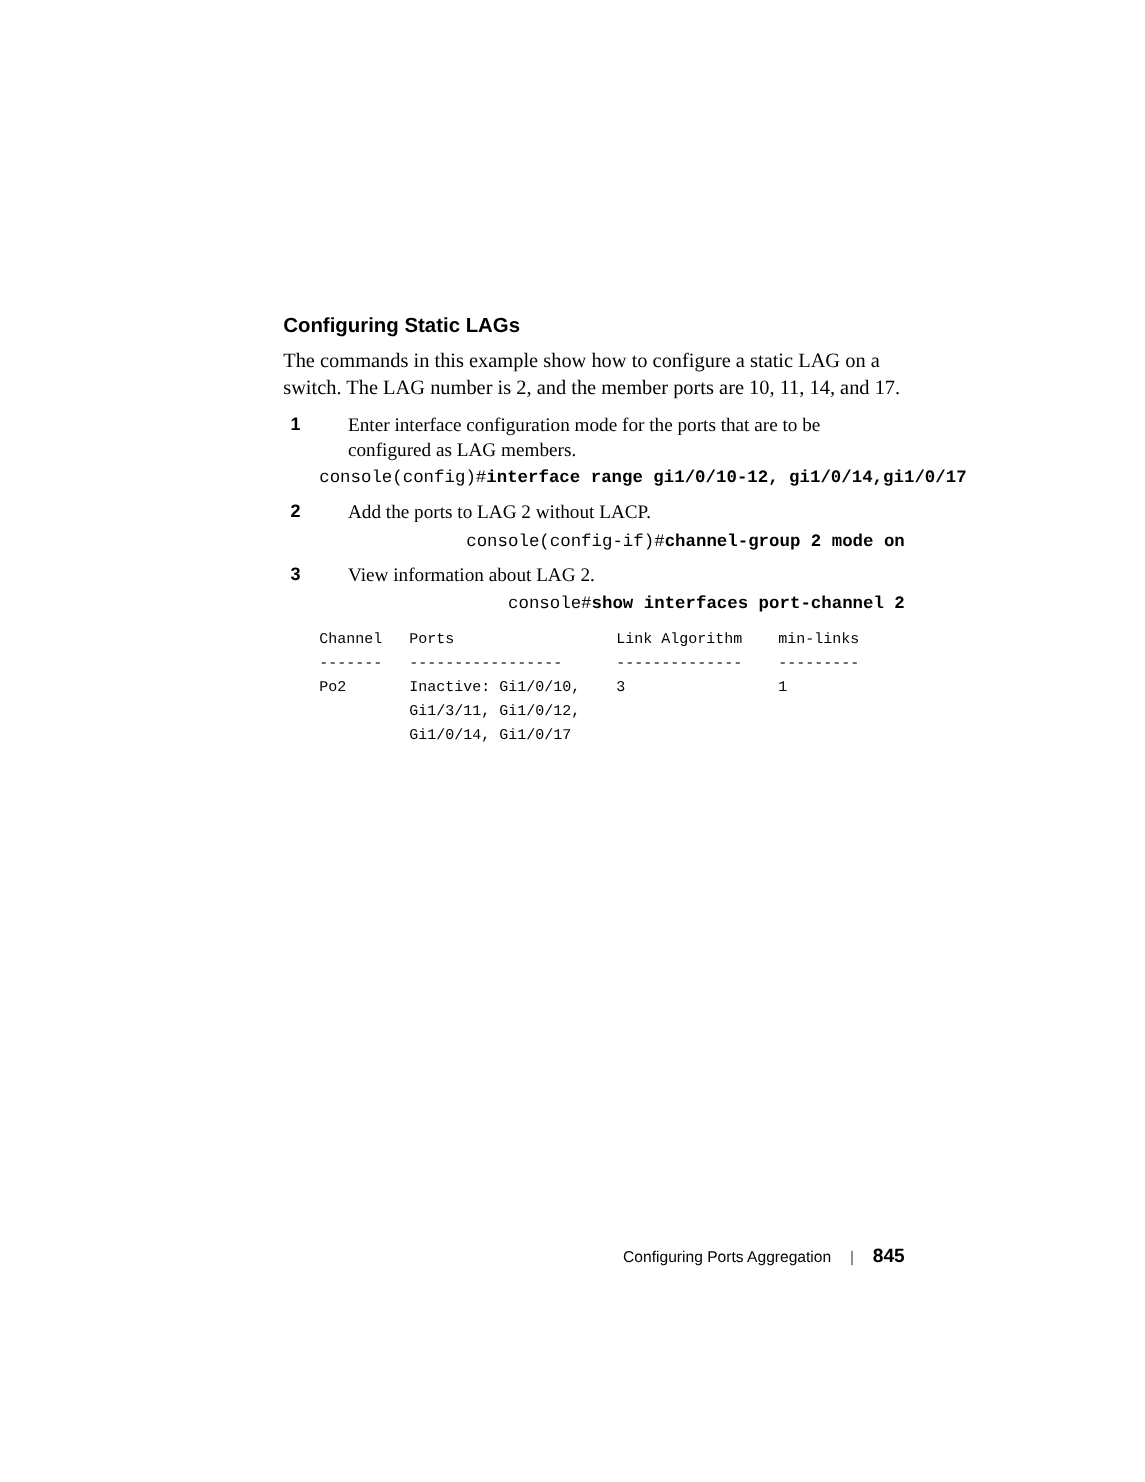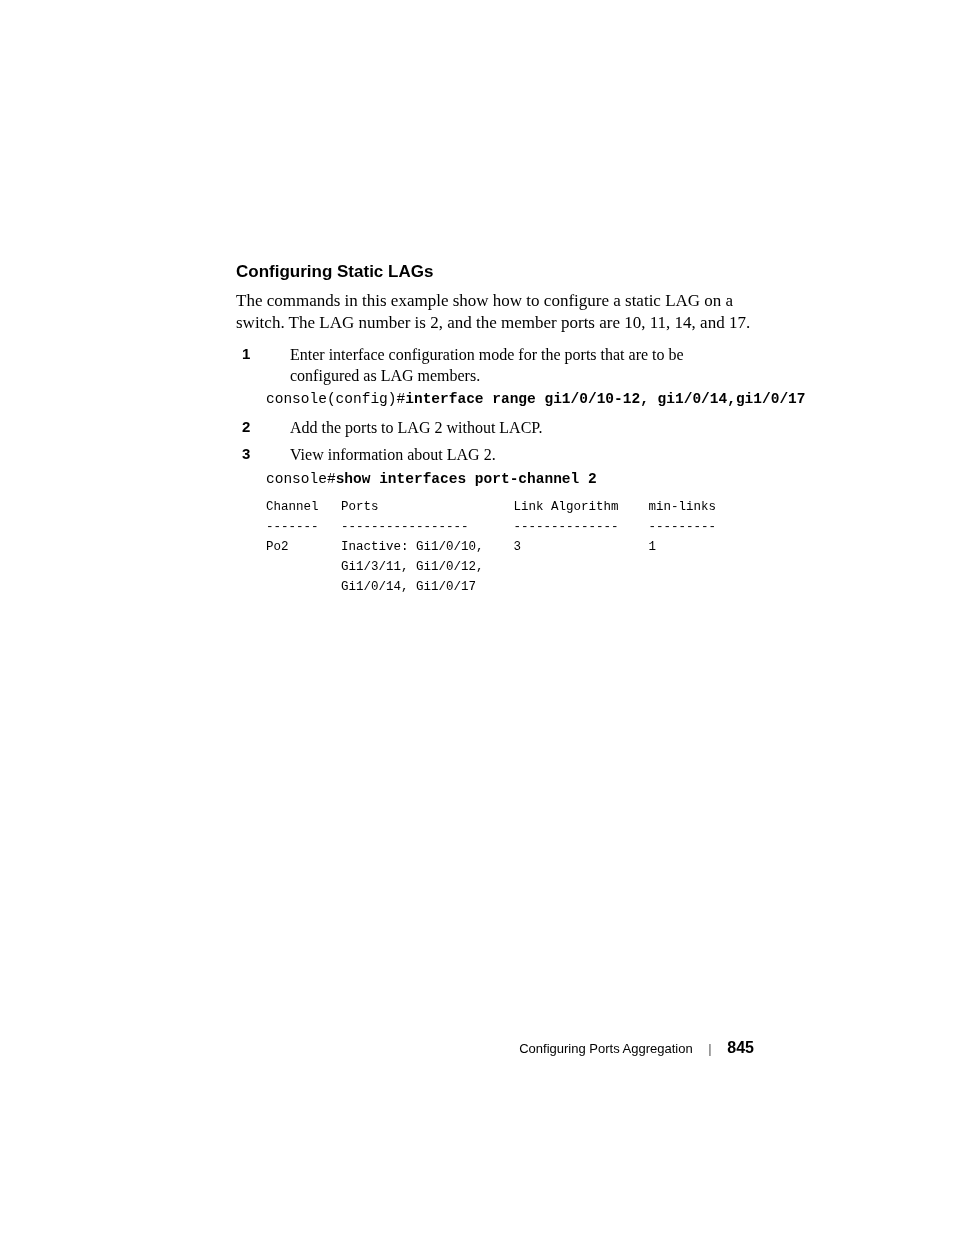--- a/index.html
+++ b/index.html
@@ -52,20 +52,21 @@
     line-height: 1.3;
     margin-bottom: 4px;
     margin-left: 24px;
   }
   .code {
     font-family: 'Courier New', Courier, monospace;
     font-size: 14.5px;
     white-space: pre;
     line-height: 1.35;
     margin: 4px 0 8px 0;
+    text-align: right;
   }
   .code .bold {
     font-weight: bold;
   }
   .cli-output {
     font-family: 'Courier New', Courier, monospace;
     font-size: 12.5px;
     white-space: pre;
     line-height: 1.6;
     margin-top: 8px;
@@ -103,20 +104,21 @@
 
     <li>
       <span class="num">1</span>
       <div class="step-text">Enter interface configuration mode for the ports that are to be configured as LAG members.</div>
       <div class="code"><span>console(config)#</span><span class="bold">interface range gi1/0/10-12, gi1/0/14,gi1/0/17</span></div>
     </li>
 
     <li>
       <span class="num">2</span>
       <div class="step-text">Add the ports to LAG 2 without LACP.</div>
+      <div class="code"><span>console(config-if)#</span><span class="bold">channel-group 2 mode on</span></div>
     </li>
 
     <li>
       <span class="num">3</span>
       <div class="step-text">View information about LAG 2.</div>
       <div class="code"><span>console#</span><span class="bold">show interfaces port-channel 2</span></div>
 
       <div class="cli-output"><span>Channel   Ports                  Link Algorithm    min-links</span>
 <span>-------   -----------------      --------------    ---------</span>
 <span>Po2       Inactive: Gi1/0/10,    3                 1</span>

